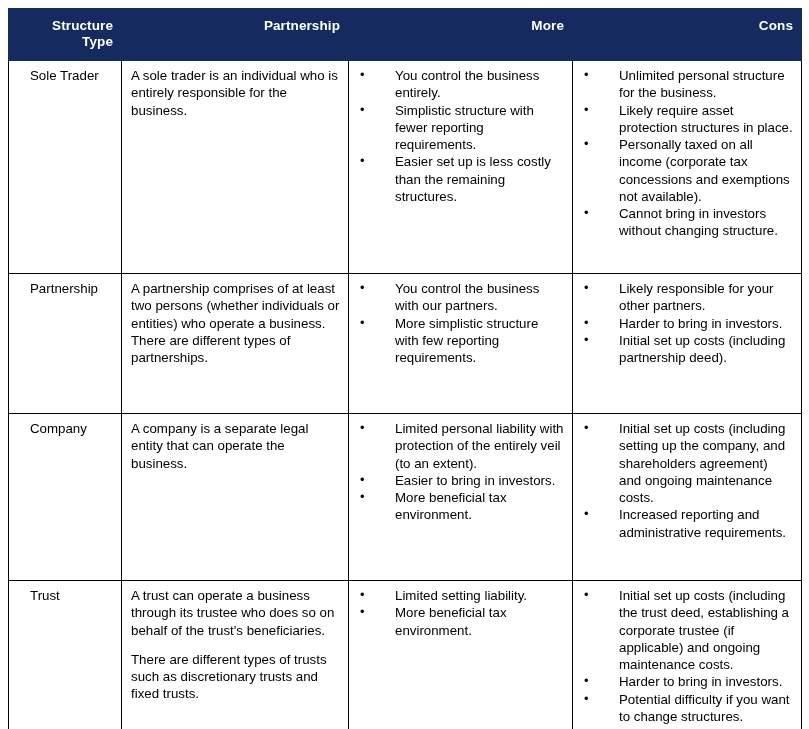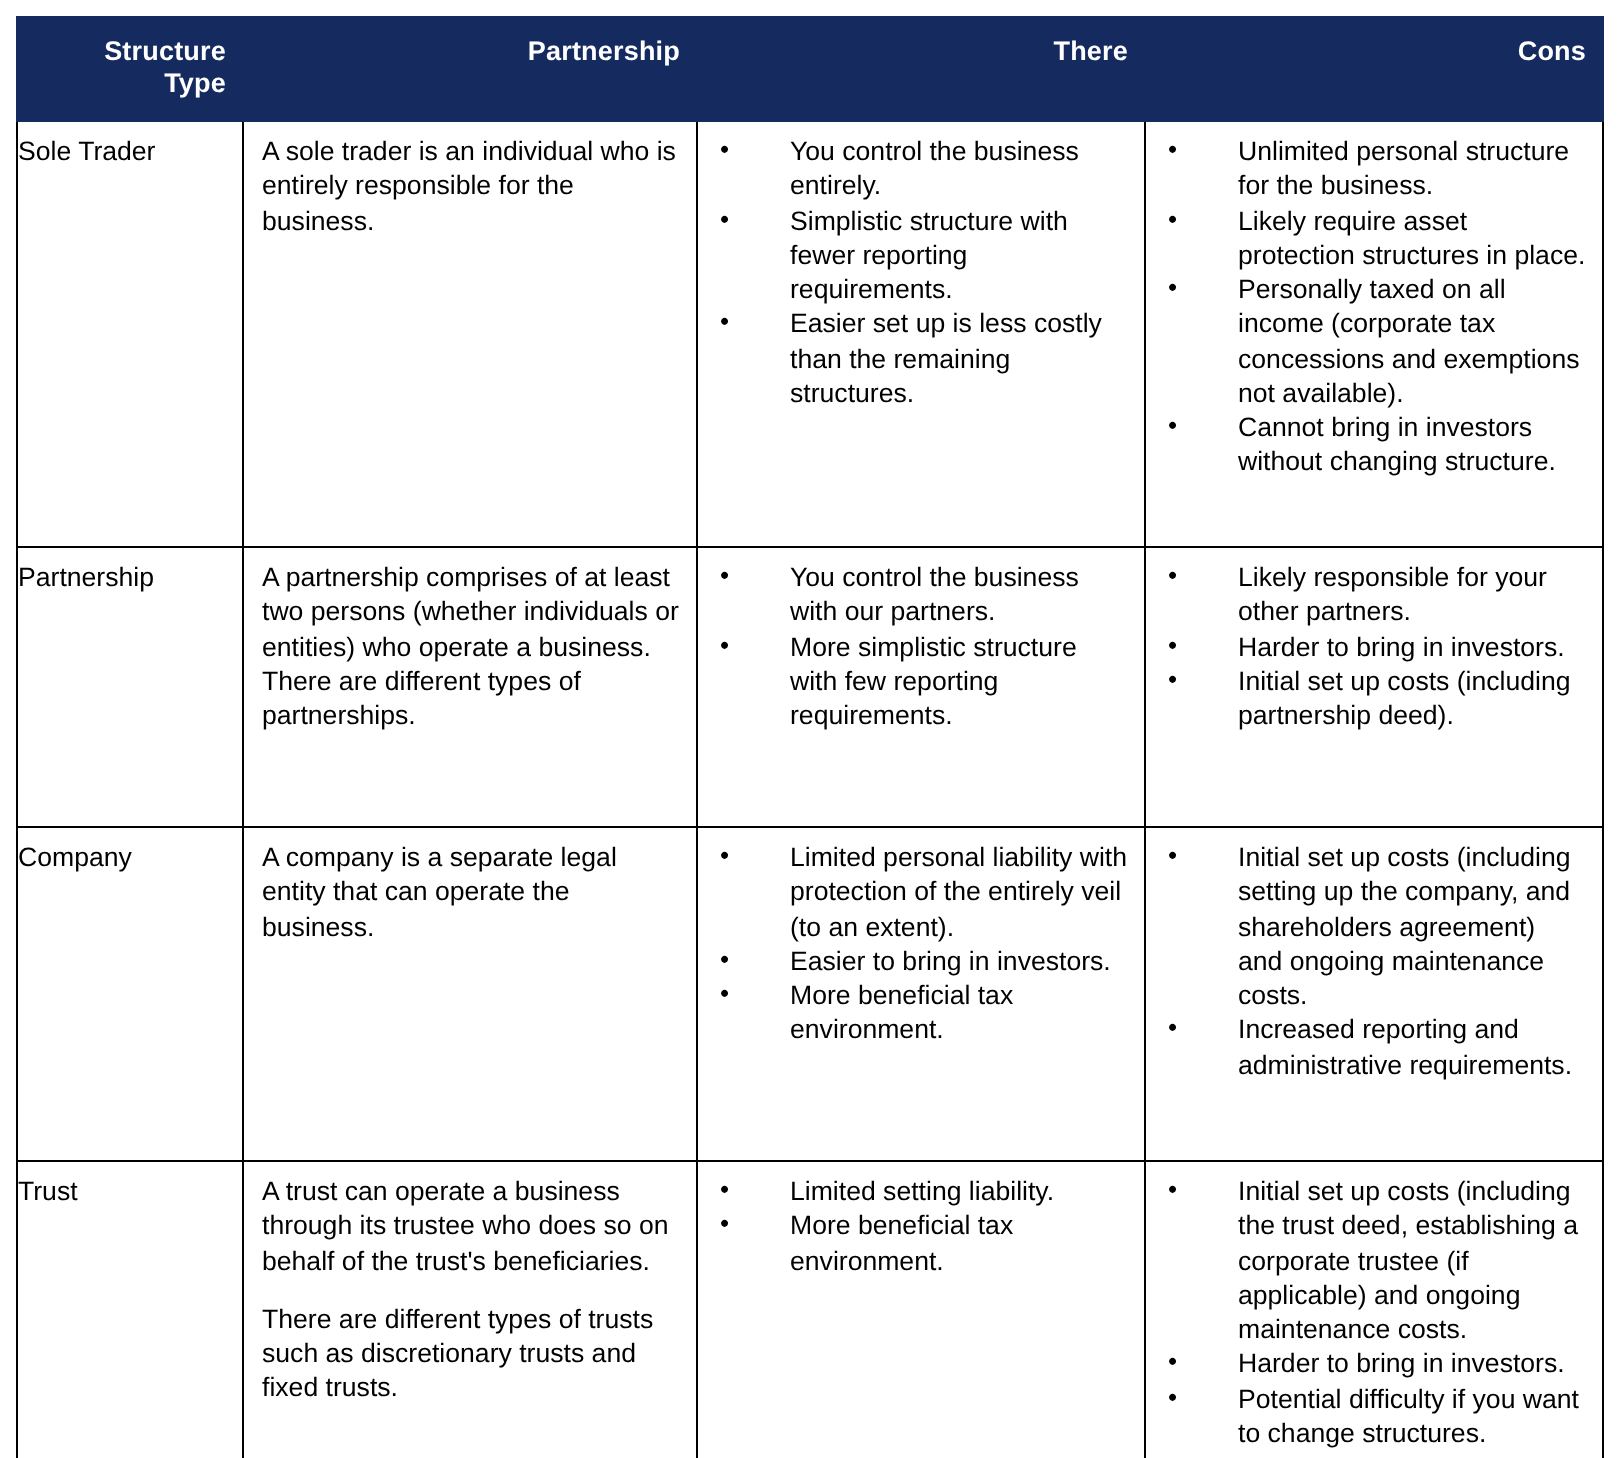--- a/index.html
+++ b/index.html
@@ -52,21 +52,21 @@
   tbody td {
     border: 1px solid #000000;
     vertical-align: top;
     font-size: 13.3px;
     line-height: 1.30;
     padding: 6px 8px 10px 9px;
     background: #ffffff;
   }
 
   td.type-cell {
-    padding-left: 0;
+    padding-left: 21px;
     white-space: nowrap;
   }
 
   td.desc-cell p {
     margin: 0 0 12px 0;
   }
   td.desc-cell p:last-child {
     margin-bottom: 0;
   }
 
@@ -105,21 +105,21 @@
     <colgroup>
       <col class="c-type">
       <col class="c-desc">
       <col class="c-pros">
       <col class="c-cons">
     </colgroup>
     <thead>
       <tr>
         <th>Structure Type</th>
         <th>Partnership</th>
-        <th>There</th>
+        <th>More</th>
         <th>Cons</th>
       </tr>
     </thead>
     <tbody>
 
       <tr class="row-sole-trader">
         <td class="type-cell">Sole Trader</td>
         <td class="desc-cell">
           <p>A sole trader is an individual who is entirely responsible for the business.</p>
         </td>

